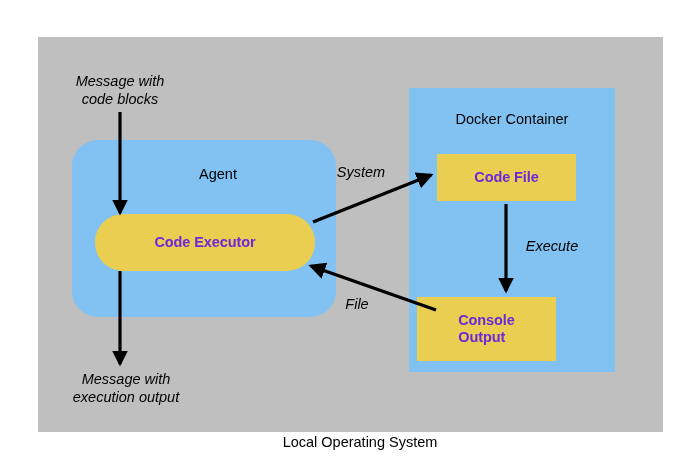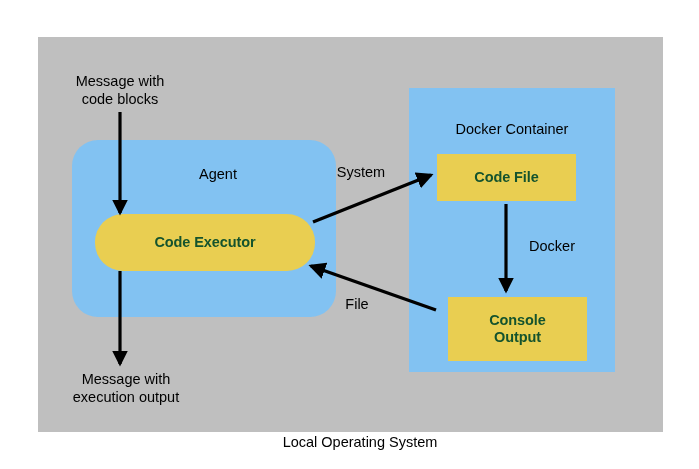--- a/index.html
+++ b/index.html
@@ -66,70 +66,71 @@
     top: 154px;
     width: 139px;
     height: 47px;
     background: #e9ce51;
     display: flex;
     align-items: center;
     justify-content: center;
   }
   #console-output-box {
     position: absolute;
-    left: 448px;
+    left: 417px;
     top: 297px;
     width: 139px;
     height: 64px;
     background: #e9ce51;
     display: flex;
     align-items: center;
     justify-content: center;
   }
   .node-label {
     font-size: 14.5px;
     font-weight: bold;
-    color: #14532d;
-    text-align: center;
+    color: #6d28d9;
+    text-align: left;
     line-height: 1.15;
     letter-spacing: -0.1px;
     white-space: pre-line;
   }
   .region-label {
     position: absolute;
     font-size: 14.5px;
     font-weight: normal;
     color: #000000;
     text-align: center;
     line-height: 1.25;
     white-space: pre-line;
   }
   #agent-title {
     left: 72px;
     top: 165px;
     width: 292px;
   }
   #docker-title {
     left: 409px;
-    top: 120px;
+    top: 110px;
     width: 206px;
   }
   #os-title {
     left: 250px;
     top: 396px;
     width: 220px;
     margin-top: 37px;
   }
   .flow-label {
     position: absolute;
     font-size: 14.5px;
     color: #000000;
     text-align: center;
     line-height: 1.25;
     white-space: pre-line;
+    font-style: italic;
   }
   #input-message-label {
     left: 50px;
     top: 72px;
     width: 140px;
   }
   #output-message-label {
     left: 46px;
     top: 370px;
     width: 160px;
@@ -191,21 +192,21 @@
   <div class="flow-label" id="input-message-label">Message with
 code blocks</div>
 
   <div class="flow-label" id="output-message-label">Message with
 execution output</div>
 
   <div class="flow-label" id="write-label">System</div>
 
   <div class="flow-label" id="read-label">File</div>
 
-  <div class="flow-label" id="execute-label">Docker</div>
+  <div class="flow-label" id="execute-label">Execute</div>
 
   <svg id="arrow-layer" viewBox="0 0 699 469">
     <defs>
       <marker id="arrowhead" markerWidth="5" markerHeight="5" refX="4.2" refY="2.5" orient="auto" markerUnits="strokeWidth">
         <path d="M0,0 L5,2.5 L0,5 z" fill="#000000"></path>
       </marker>
     </defs>
 
     <line x1="120" y1="112" x2="120" y2="213" stroke="#000000" stroke-width="3.2" marker-end="url(#arrowhead)"></line>
 

